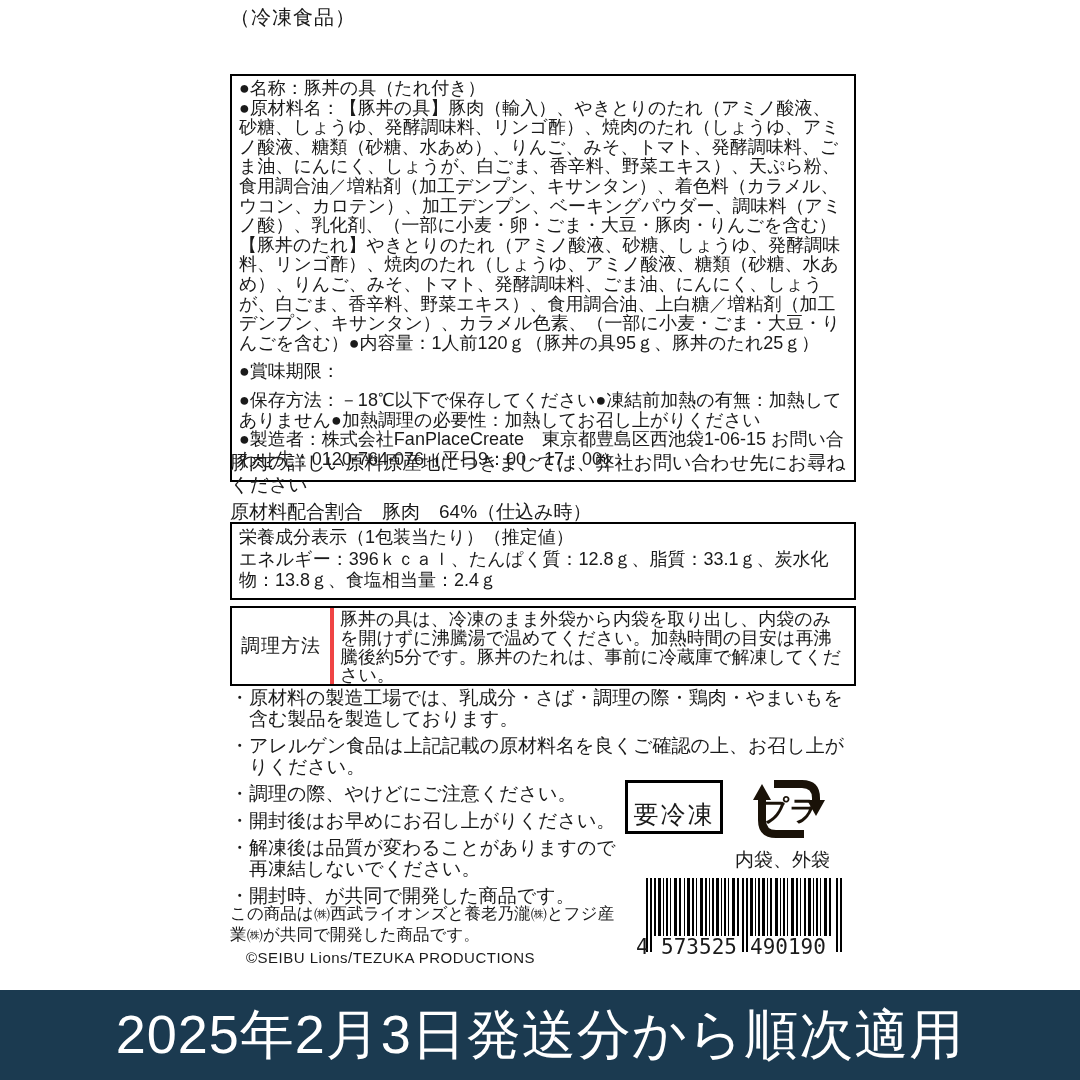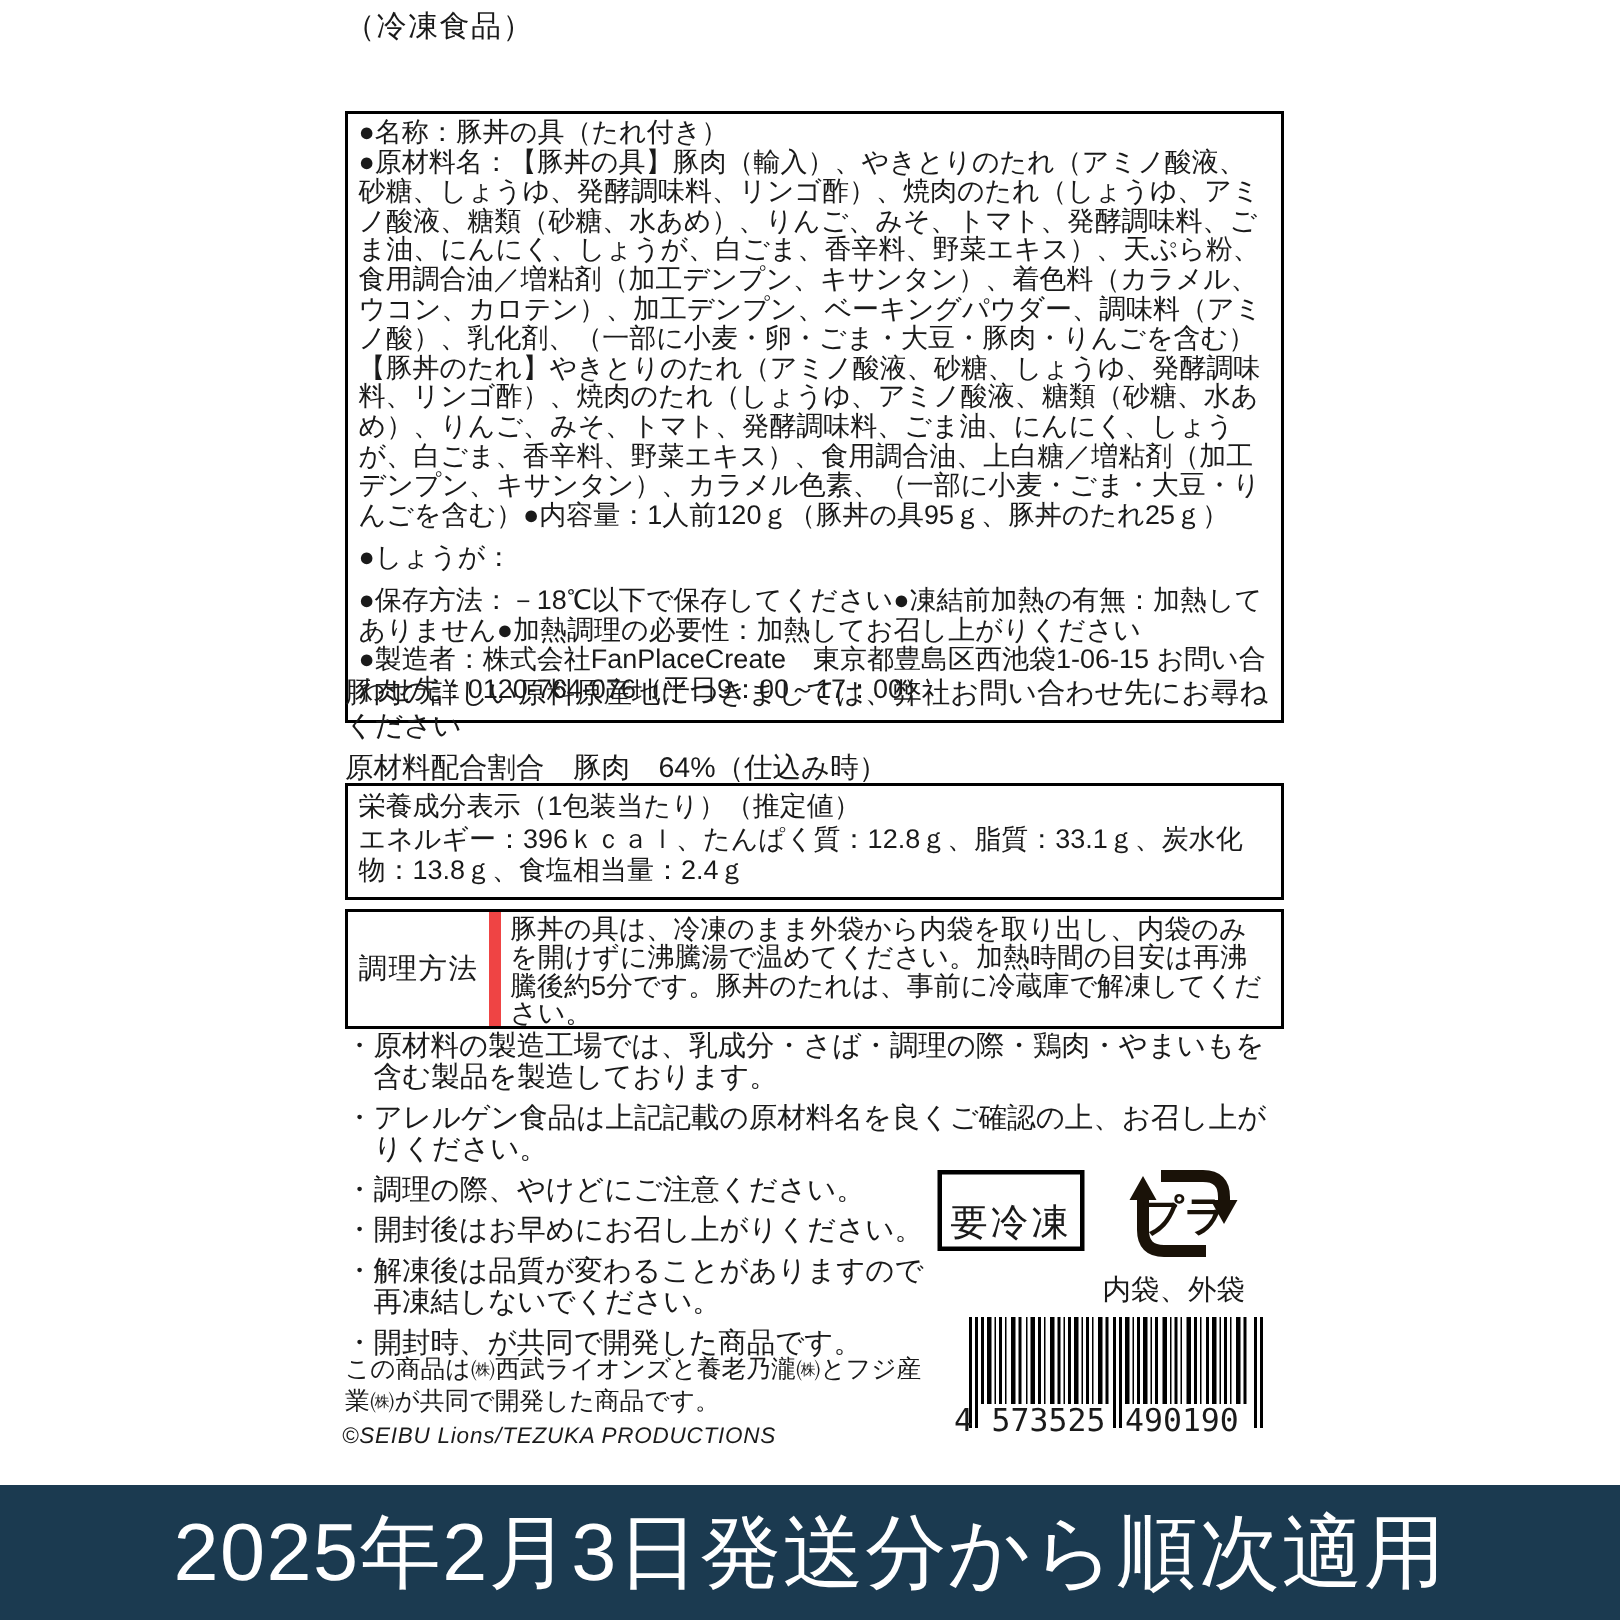--- a/index.html
+++ b/index.html
@@ -18,21 +18,21 @@
   .origin-note { position:absolute; left:230px; top:452px; width:628px;
                  font-size:19px; line-height:22px; word-break:break-all; }
   .ratio-note  { position:absolute; left:230px; top:499px; font-size:19px; }
 
   .nutrition-box { position:absolute; left:230px; top:522px; width:626px; height:78px;
                    border:2px solid #000; padding:3px 7px; font-size:18px; line-height:21.5px;
                    word-break:break-all; overflow:hidden; }
 
   .cooking-table { position:absolute; left:230px; top:606px; width:626px; height:80px;
                    border:2px solid #000; display:flex; }
-  .ct-head { width:102px; border-right:8px solid #ef4444; display:flex;
+  .ct-head { width:102px; border-right:4px solid #ef4444; display:flex;
              align-items:center; justify-content:center; font-size:19px; letter-spacing:1px; }
   .ct-body { flex:1; padding:2px 6px; font-size:18px; line-height:18.8px;
              word-break:break-all; overflow:hidden; }
 
   .notes { position:absolute; left:230px; top:687px; width:622px; list-style:none; }
   .notes li { font-size:19px; line-height:21px; margin-bottom:6px;
               padding-left:19px; text-indent:-19px; word-break:break-all; }
   .notes li.narrow { max-width:400px; }
 
   .frozen-box { position:absolute; left:625px; top:780px; width:98px; height:54px;
@@ -46,38 +46,38 @@
   .barcode { position:absolute; left:640px; top:878px; width:212px; height:80px; }
   .barcode svg { position:absolute; left:0; top:0; }
   .bc-digit { position:absolute; font-family:"DejaVu Sans Mono", monospace;
               font-size:21px; line-height:21px; bottom:0px; }
   .bc-d0 { left:-4px; }
   .bc-d1 { left:16px;  width:86px; text-align:center; background:#fff; }
   .bc-d2 { left:110px; width:86px; text-align:left; background:#fff; }
 
   .collab-note { position:absolute; left:230px; top:903px; width:400px;
                  font-size:16.5px; line-height:21px; word-break:break-all; }
-  .copyright { position:absolute; left:228px; top:949px; font-size:15px; letter-spacing:0.5px;font-style:italic; }
+  .copyright { position:absolute; left:246px; top:949px; font-size:15px; letter-spacing:0.5px; }
 
   .banner { position:absolute; left:0; top:990px; width:1080px; height:90px;
             background:#1b3a50; display:flex; align-items:center; justify-content:center; }
   .banner span { color:#ffffff; font-size:54px; font-weight:normal; letter-spacing:1px; }
 </style>
 </head>
 <body>
 
 <div class="canvas">
 
   <div class="frozen-note">（冷凍食品）</div>
 
   <div class="main-box">
     <p>●名称：豚丼の具（たれ付き）</p>
     <p>●原材料名：【豚丼の具】豚肉（輸入）、やきとりのたれ（アミノ酸液、砂糖、しょうゆ、発酵調味料、リンゴ酢）、焼肉のたれ（しょうゆ、アミノ酸液、糖類（砂糖、水あめ）、りんご、みそ、トマト、発酵調味料、ごま油、にんにく、しょうが、白ごま、香辛料、野菜エキス）、天ぷら粉、食用調合油／増粘剤（加工デンプン、キサンタン）、着色料（カラメル、ウコン、カロテン）、加工デンプン、ベーキングパウダー、調味料（アミノ酸）、乳化剤、（一部に小麦・卵・ごま・大豆・豚肉・りんごを含む）</p>
     <p>【豚丼のたれ】やきとりのたれ（アミノ酸液、砂糖、しょうゆ、発酵調味料、リンゴ酢）、焼肉のたれ（しょうゆ、アミノ酸液、糖類（砂糖、水あめ）、りんご、みそ、トマト、発酵調味料、ごま油、にんにく、しょうが、白ごま、香辛料、野菜エキス）、食用調合油、上白糖／増粘剤（加工デンプン、キサンタン）、カラメル色素、（一部に小麦・ごま・大豆・りんごを含む）●内容量：1人前120ｇ（豚丼の具95ｇ、豚丼のたれ25ｇ）</p>
-    <p class="gap">●しょうが：</p>
+    <p class="gap">●賞味期限：</p>
     <p class="gap">●保存方法：－18℃以下で保存してください●凍結前加熱の有無：加熱してありません●加熱調理の必要性：加熱してお召し上がりください</p>
     <p>●製造者：株式会社FanPlaceCreate　東京都豊島区西池袋1-06-15 お問い合わせ先：0120-764-076（平日9：00～17：00）</p>
   </div>
 
   <div class="origin-note">豚肉の詳しい原料原産地につきましては、弊社お問い合わせ先にお尋ねください</div>
 
   <div class="ratio-note">原材料配合割合　豚肉　64%（仕込み時）</div>
 
   <div class="nutrition-box">
     <p>栄養成分表示（1包装当たり）（推定値）</p>

